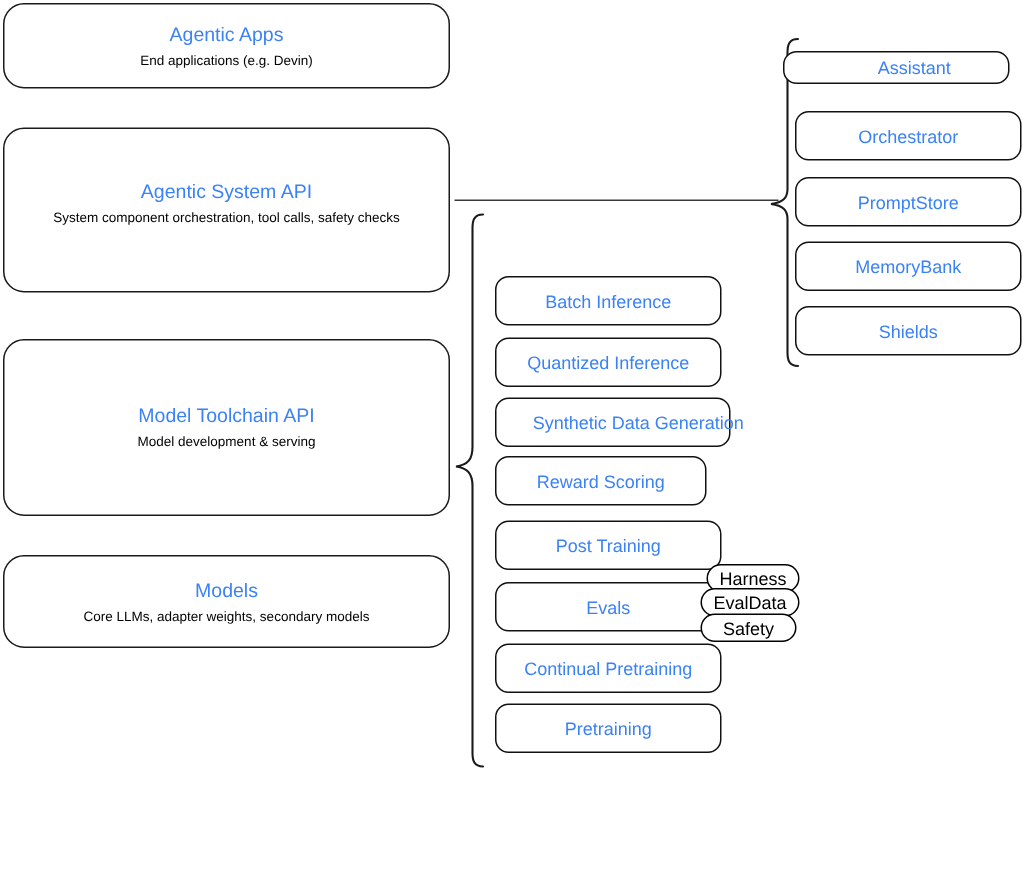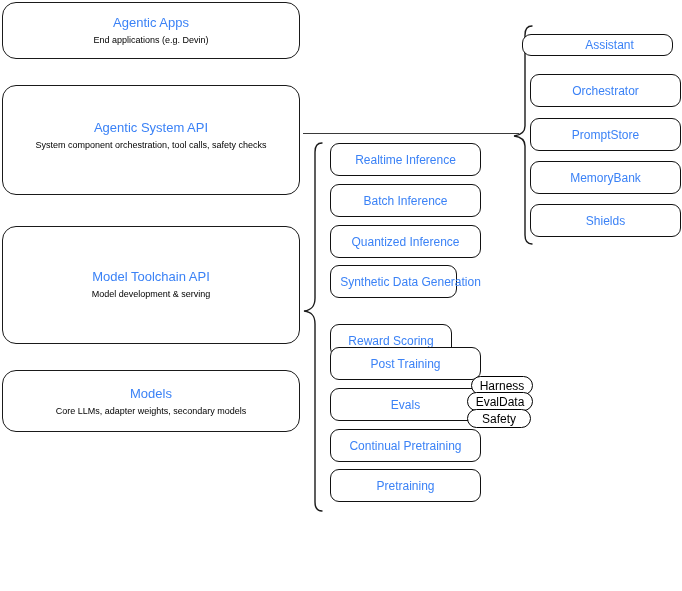--- a/index.html
+++ b/index.html
@@ -125,33 +125,30 @@
       <path d="M26 5 C 20 5, 19 9, 19 14 L 19 160 C 19 168, 16 172, 8 173 C 16 174, 19 178, 19 186 L 19 364 C 19 369, 20 373, 26 373" stroke="#1a1a1a" stroke-width="1.4" fill="none" stroke-linecap="round"></path>
     </svg>
   </div>
 
   <div class="brace" style="left:506px; top:21px; width:28px; height:230px;">
     <svg width="28" height="230" viewBox="0 0 28 230" fill="none">
       <path d="M26 5 C 20 5, 19 9, 19 14 L 19 105 C 19 111, 16 114, 8 115 C 16 116, 19 119, 19 125 L 19 214 C 19 219, 20 223, 26 223" stroke="#1a1a1a" stroke-width="1.4" fill="none" stroke-linecap="round"></path>
     </svg>
   </div>
 
-  <div class="box cap-box" style="left:330px; top:143px; width:151px; height:33px;">
-    <div class="title">Realtime Inference</div>
-  </div>
   <div class="box cap-box" style="left:330px; top:184px; width:151px; height:33px;">
     <div class="title">Batch Inference</div>
   </div>
   <div class="box cap-box" style="left:330px; top:225px; width:151px; height:33px;">
     <div class="title">Quantized Inference</div>
   </div>
-  <div class="box cap-box" style="left:330px; top:265px; width:127px; height:33px;padding-left:34px;">
+  <div class="box cap-box" style="left:330px; top:265px; width:157px; height:33px;padding-left:34px;">
     <div class="title">Synthetic Data Generation</div>
   </div>
-  <div class="box cap-box" style="left:330px; top:324px; width:122px; height:33px;">
+  <div class="box cap-box" style="left:330px; top:304px; width:141px; height:33px;">
     <div class="title">Reward Scoring</div>
   </div>
   <div class="box cap-box" style="left:330px; top:347px; width:151px; height:33px;">
     <div class="title">Post Training</div>
   </div>
   <div class="box cap-box" style="left:330px; top:388px; width:151px; height:33px;">
     <div class="title">Evals</div>
   </div>
   <div class="box cap-box" style="left:330px; top:429px; width:151px; height:33px;">
     <div class="title">Continual Pretraining</div>

